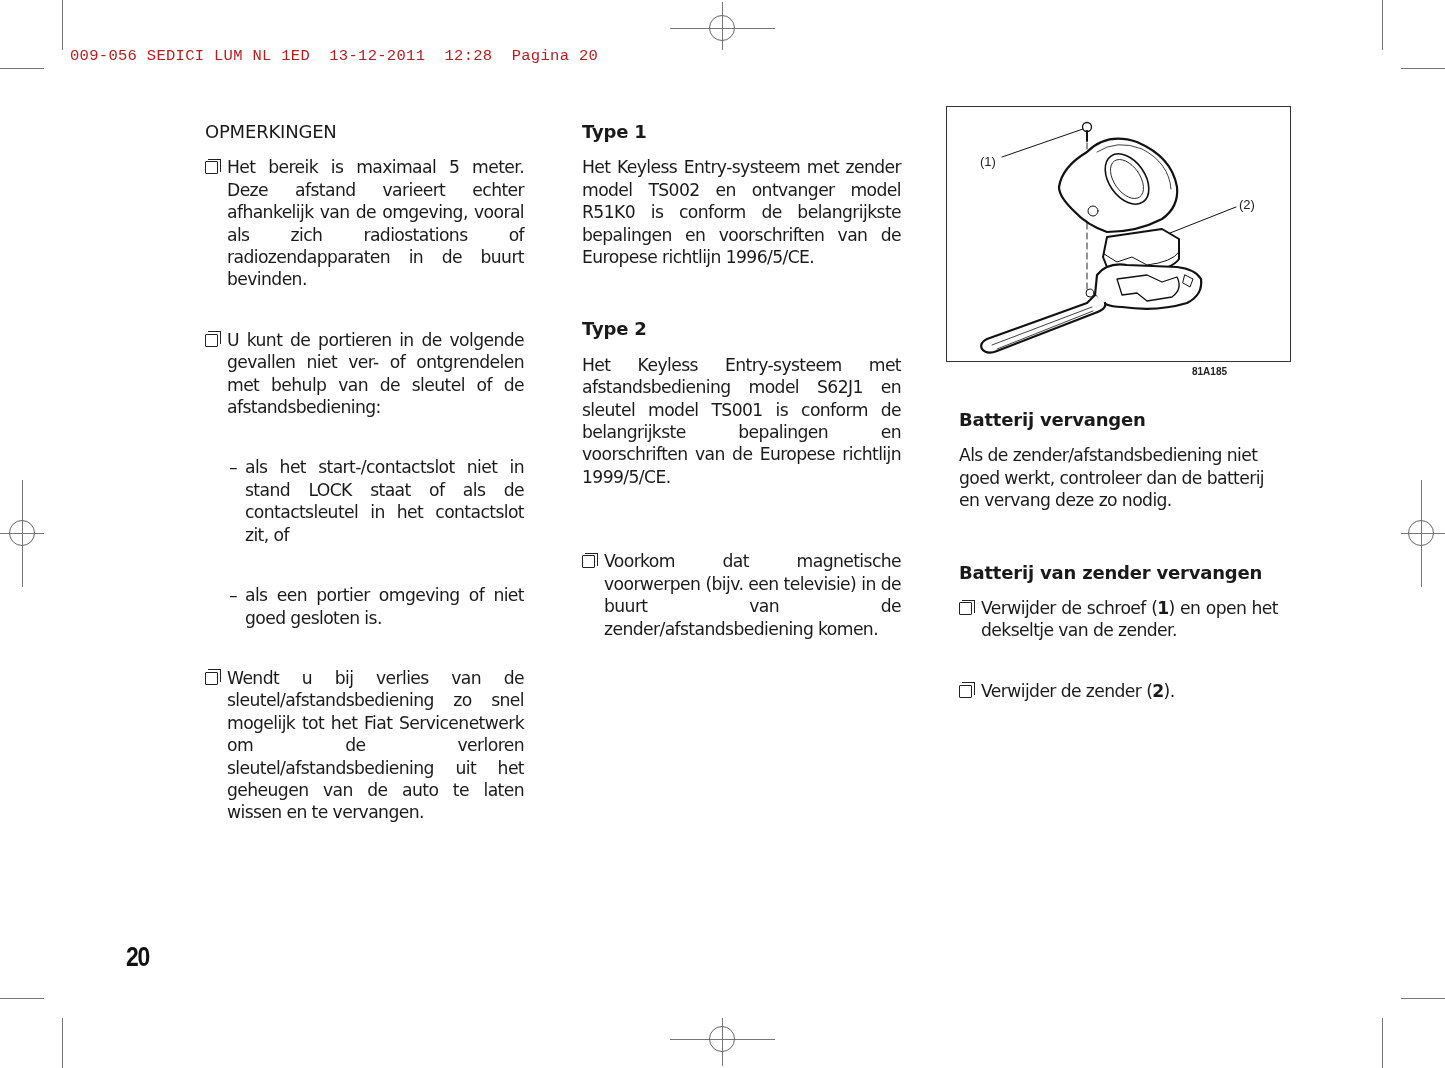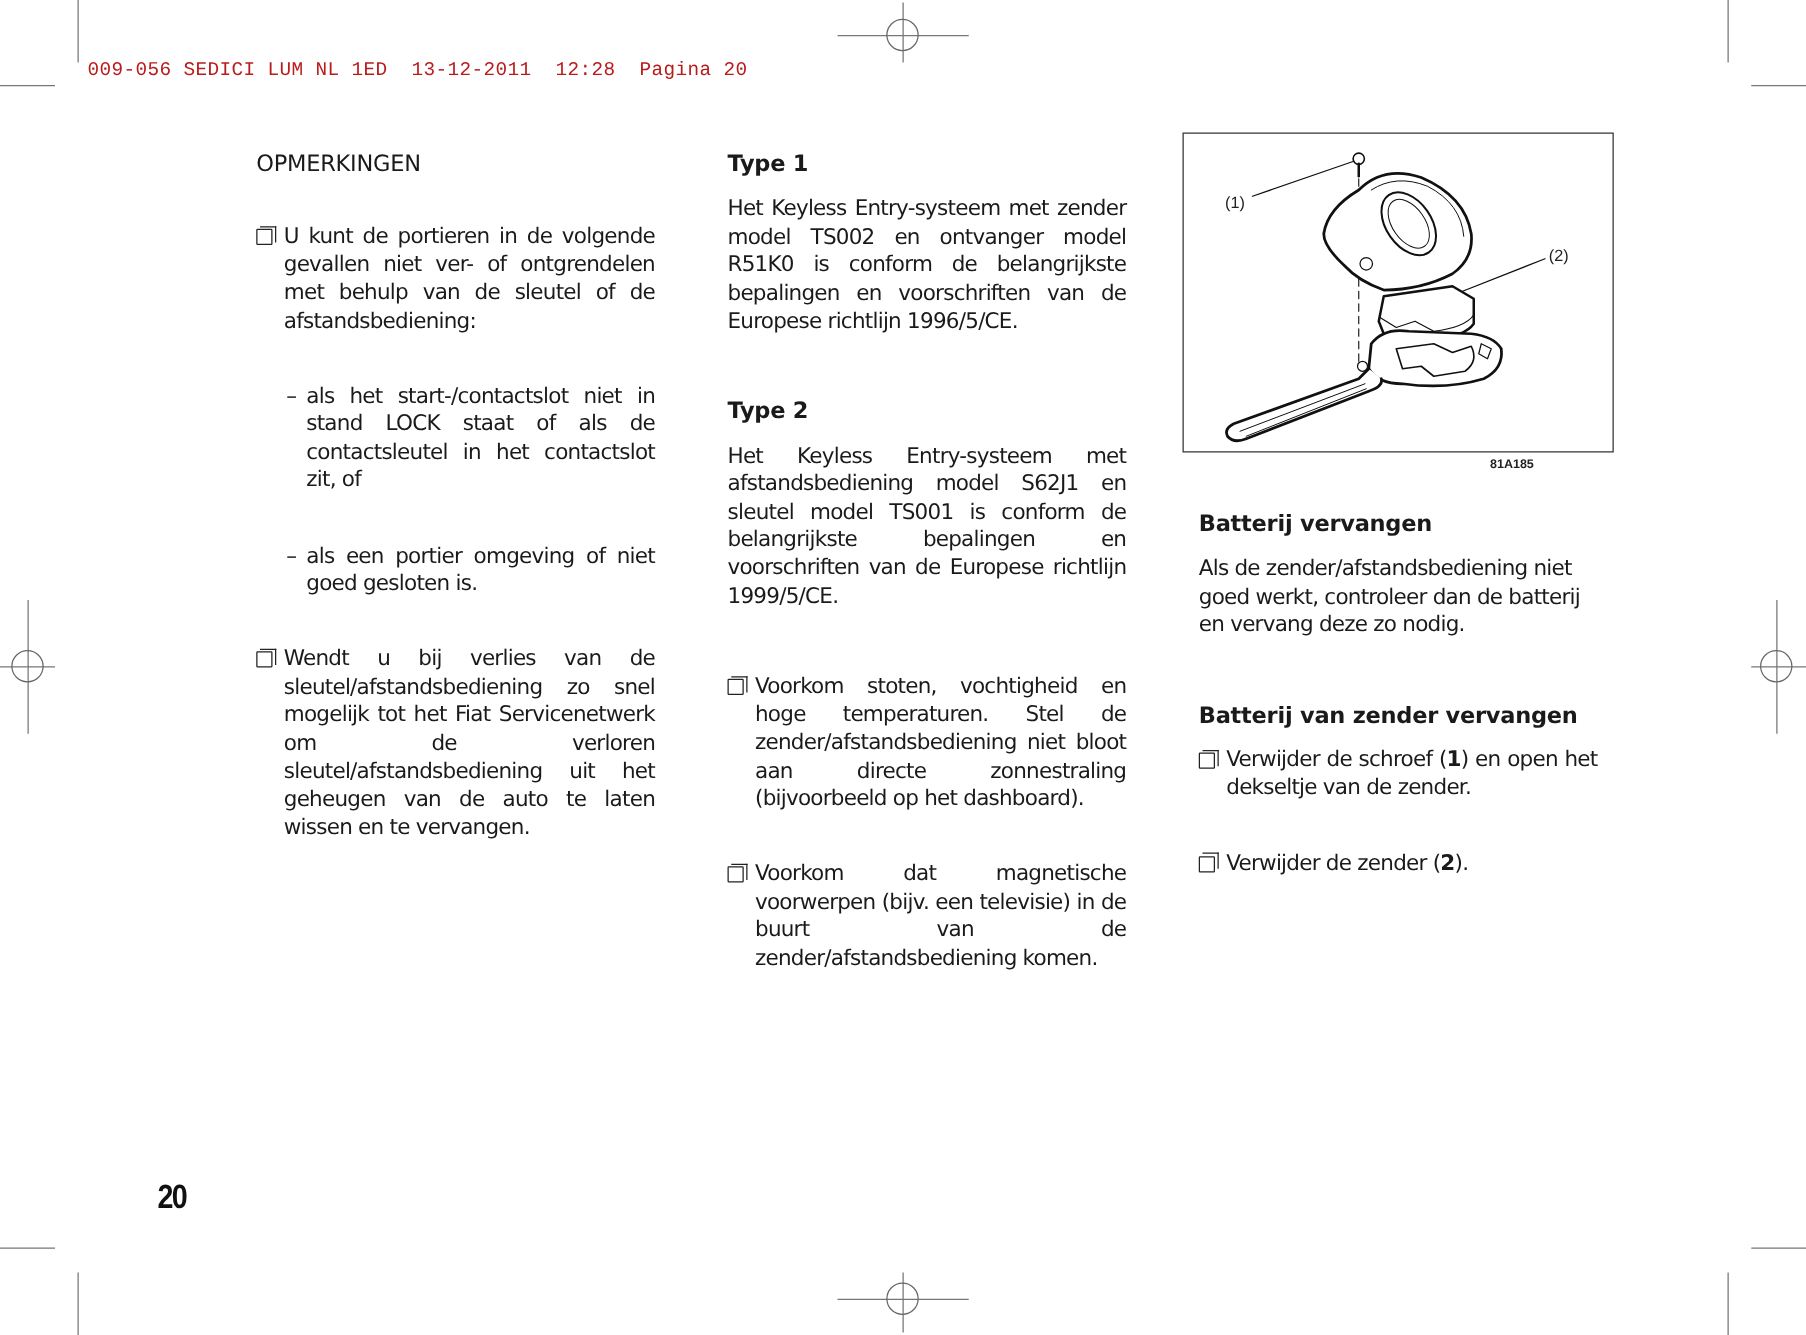--- a/index.html
+++ b/index.html
@@ -54,20 +54,24 @@
   <div class="reg" style="left:1408px;top:520px;"></div>
 </div>
 <div>
   <div class="mark" style="left:670px;top:1039px;width:105px;height:1.3px;"></div>
   <div class="mark" style="left:722px;top:1018px;width:1.3px;height:48px;"></div>
   <div class="reg" style="left:709px;top:1026px;"></div>
 </div>
 
 <div class="col" style="left:192px;top:108px;width:345px;">
   <p class="plain-h">OPMERKINGEN</p>
+  <p class="item">
+    <span class="box"></span>
+    <span>Het bereik is maximaal 5 meter. Deze afstand varieert echter afhankelijk van de omgeving, vooral als zich radiostations of radiozendapparaten in de buurt bevinden.</span>
+  </p>
   <div class="gap-s"></div>
   <p class="item">
     <span class="box"></span>
     <span>U kunt de portieren in de volgende gevallen niet ver- of ontgrendelen met behulp van de sleutel of de afstandsbediening:</span>
   </p>
   <div class="gap-s"></div>
   <p class="dash">
     <span class="d">–</span>
     <span>als het start-/contactslot niet in stand LOCK staat of als de contactsleutel in het contactslot zit, of</span>
   </p>
@@ -84,24 +88,20 @@
 </div>
 
 <div class="col" style="left:569px;top:108px;width:345px;">
   <p class="head">Type 1</p>
   <p class="just">Het Keyless Entry-systeem met zender model TS002 en ontvanger model R51K0 is conform de belangrijkste bepalingen en voorschriften van de Europese richtlijn 1996/5/CE.</p>
   <div class="gap-m"></div>
   <p class="head">Type 2</p>
   <p class="just">Het Keyless Entry-systeem met afstandsbediening model S62J1 en sleutel model TS001 is conform de belangrijkste bepalingen en voorschriften van de Europese richtlijn 1999/5/CE.</p>
   <div class="gap-s"></div>
   <div class="gap-s"></div>
-  <p class="item">
-    <span class="box"></span>
-    <span>Voorkom stoten, vochtigheid en hoge temperaturen. Stel de zender/afstandsbediening niet bloot aan directe zonnestraling (bijvoorbeeld op het dashboard).</span>
-  </p>
   <div class="gap-s"></div>
   <p class="item">
     <span class="box"></span>
     <span>Voorkom dat magnetische voorwerpen (bijv. een televisie) in de buurt van de zender/afstandsbediening komen.</span>
   </p>
 </div>
 
 <div class="figure">
   <svg width="343" height="254" viewBox="0 0 343 254" xmlns="http://www.w3.org/2000/svg">
     <g fill="none" stroke="#111" stroke-linecap="round" stroke-linejoin="round">

